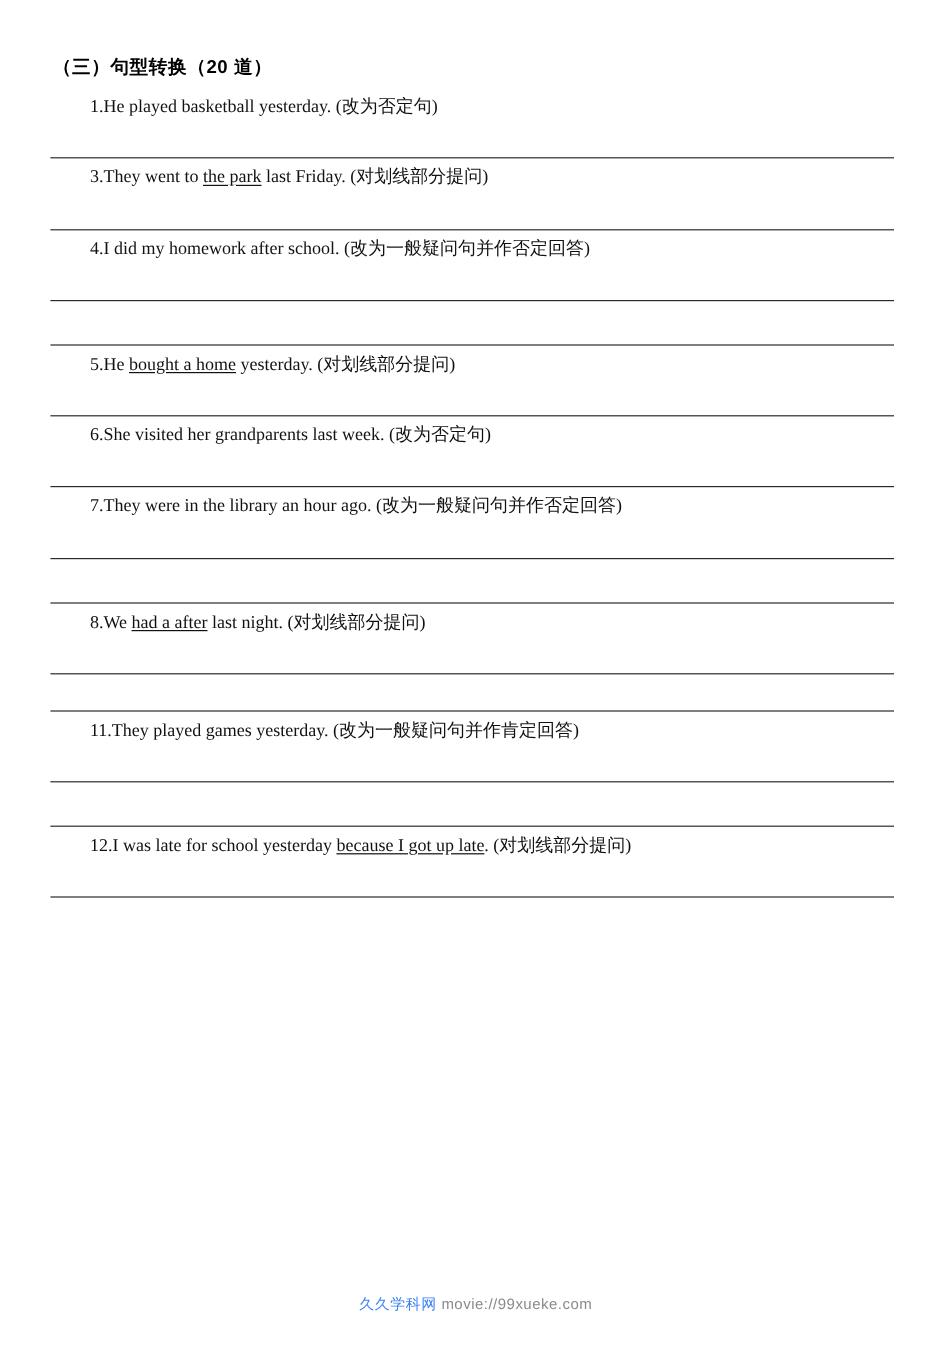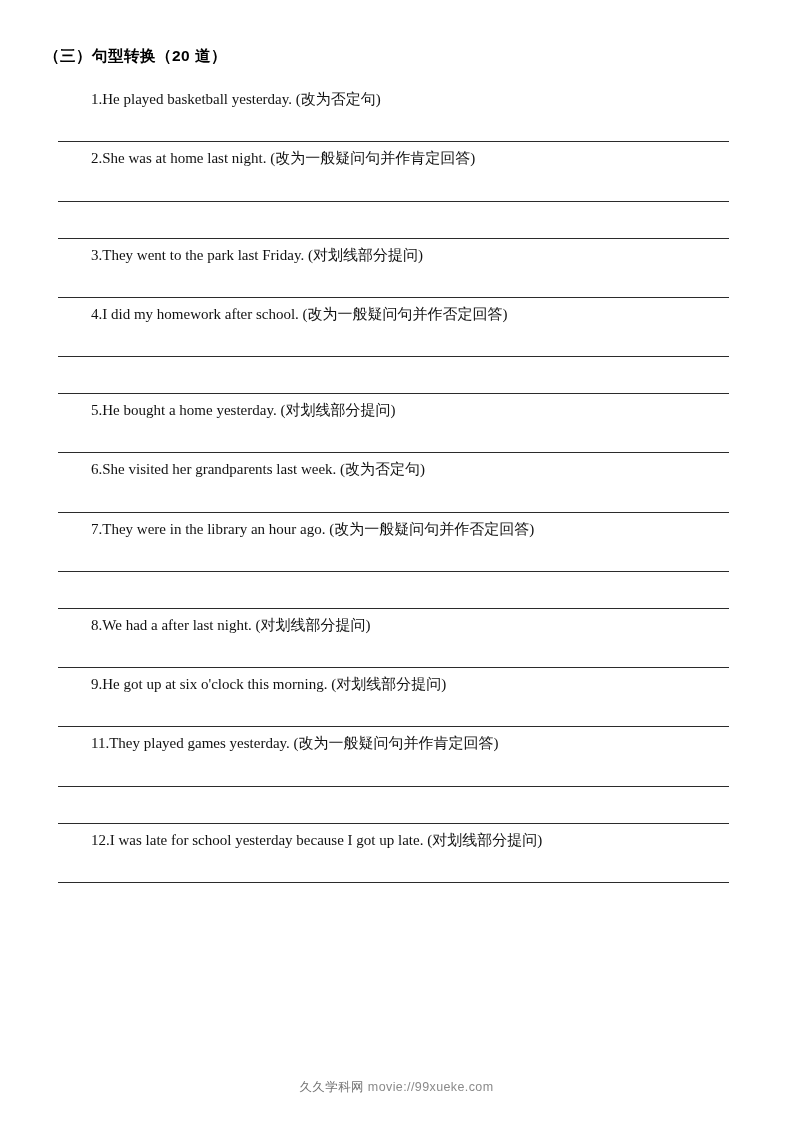--- a/index.html
+++ b/index.html
@@ -25,38 +25,39 @@
   .section-title {
     font-family: "Liberation Sans", sans-serif;
     font-weight: bold;
     font-size: 15.5px;
     letter-spacing: 0.5px;
     margin: 0 0 6px 0;
     padding-left: 2px;
     color: #000;
   }
   .q-list {
-    margin: 16px;
+    margin: 0;
     padding: 0;
     list-style: none;
   }
   .q-item {
     margin: 0;
     padding: 0;
   }
   .q-text {
     font-size: 15px;
     line-height: 1.35;
     padding-left: 33px;
     padding-top: 6px;
     padding-bottom: 2px;
     white-space: nowrap;
     color: #111;
   }
   .q-text .u {
+    text-decoration: underline;
     text-underline-offset: 2px;
   }
   .answer-lines {
     padding: 0;
   }
   .ans-line {
     border-bottom: 1px solid #2b2b2b;
     height: 36px;
   }
   .ans-line.first {
@@ -67,42 +68,35 @@
     left: 0;
     right: 0;
     bottom: 26px;
     text-align: center;
     font-family: "Liberation Sans", sans-serif;
     font-size: 12.5px;
     color: #8a8a8a;
     letter-spacing: 0.4px;
   }
   .footer .brand {
-    color: #737373;
+    color: #3b82f6;
   }
 </style>
 </head>
 <body>
 
 <div class="page">
 
   <h1 class="section-title">（三）句型转换（20 道）</h1>
 
   <ul class="q-list">
       <li class="q-item">
         <div class="q-text"><span>1.</span><span>He played basketball yesterday. (改为否定句)</span></div>
         <div class="answer-lines">
           <div class="ans-line first"></div>
-        </div>
-      </li>
-      <li class="q-item">
-        <div class="q-text"><span>2.</span><span>She was at home last night. (改为一般疑问句并作肯定回答)</span></div>
-        <div class="answer-lines">
-          <div class="ans-line first"></div>
-          <div class="ans-line"></div>
         </div>
       </li>
       <li class="q-item">
         <div class="q-text"><span>3.</span><span>They went to </span><span class="u">the park</span><span> last Friday. (对划线部分提问)</span></div>
         <div class="answer-lines">
           <div class="ans-line first"></div>
         </div>
       </li>
       <li class="q-item">
         <div class="q-text"><span>4.</span><span>I did my homework after school. (改为一般疑问句并作否定回答)</span></div>
@@ -130,21 +124,20 @@
           <div class="ans-line"></div>
         </div>
       </li>
       <li class="q-item">
         <div class="q-text"><span>8.</span><span>We </span><span class="u">had a after</span><span> last night. (对划线部分提问)</span></div>
         <div class="answer-lines">
           <div class="ans-line first"></div>
         </div>
       </li>
       <li class="q-item">
-        <div class="q-text"><span>9.</span><span>He got up </span><span class="u">at six o'clock</span><span> this morning. (对划线部分提问)</span></div>
         <div class="answer-lines">
           <div class="ans-line first"></div>
         </div>
       </li>
       <li class="q-item">
         <div class="q-text"><span>11.</span><span>They played games yesterday. (改为一般疑问句并作肯定回答)</span></div>
         <div class="answer-lines">
           <div class="ans-line first"></div>
           <div class="ans-line"></div>
         </div>

